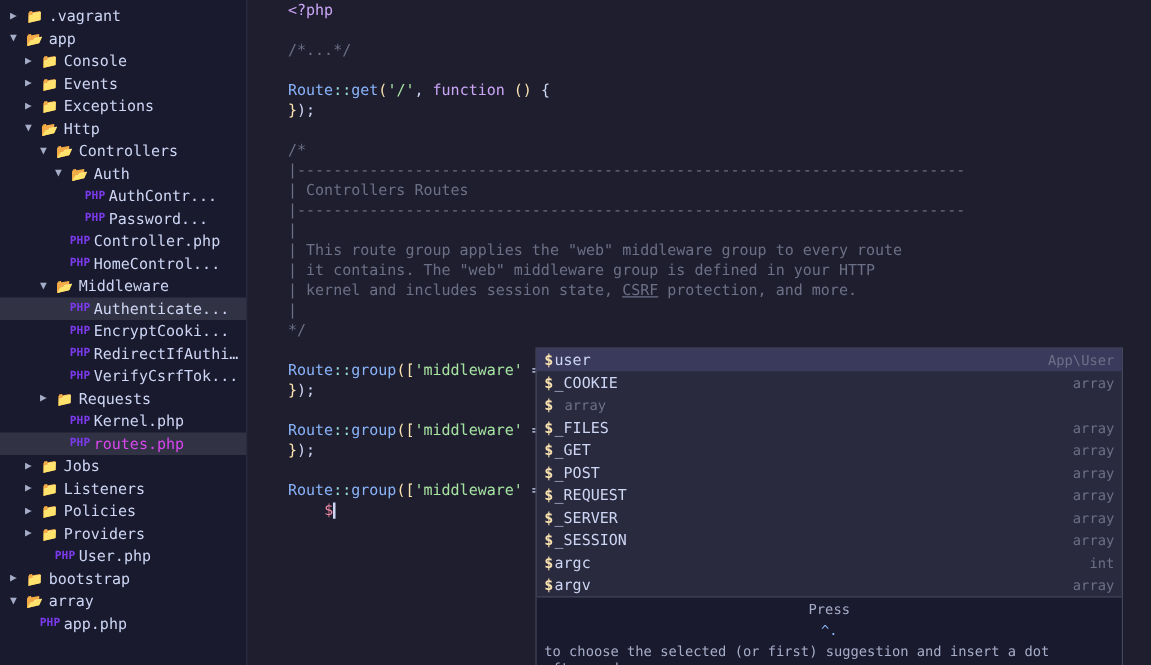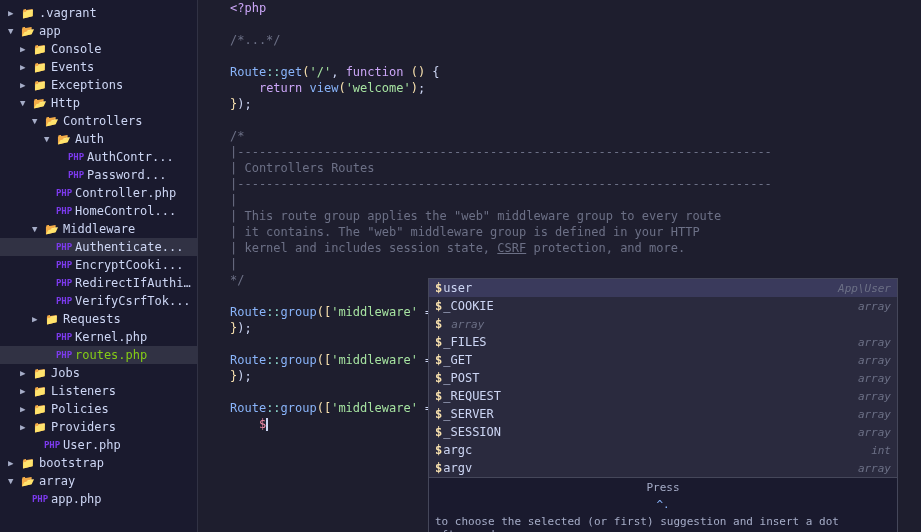--- a/index.html
+++ b/index.html
@@ -152,21 +152,20 @@
       font-size: 12px;
     }
     .ac-name {
       color: #cdd6f4;
       flex: 1;
     }
     .ac-type {
       color: #6c7086;
       font-size: 11px;
       margin-left: 8px;
-      font-style: italic;
     }
 
     .ac-hint {
       background: #1a1a2e;
       color: #a6adc8;
       font-size: 11px;
       padding: 3px 6px;
       border-top: 1px solid #45475a;
       display: flex;
       align-items: center;
@@ -294,21 +293,21 @@
     <span class="icon">📁</span>
     <span class="label">Requests</span>
   </div>
 
   <div class="tree-item indent-4">
     <span class="arrow empty"></span>
     <span class="icon icon-php"></span>
     <span class="label">Kernel.php</span>
   </div>
 
-  <div class="tree-item indent-4 selected" style="background:#313244; color:#84cc16;">
+  <div class="tree-item indent-4 selected" style="background:#313244; color:#d946ef;">
     <span class="arrow empty"></span>
     <span class="icon icon-php"></span>
     <span class="label">routes.php</span>
   </div>
 
   <div class="tree-item indent-2">
     <span class="arrow closed"></span>
     <span class="icon">📁</span>
     <span class="label">Jobs</span>
   </div>
@@ -374,24 +373,20 @@
       <span class="line-content comment">/*...*/</span>
     </div>
     <div class="code-line">
       <span class="line-num"></span>
       <span class="line-content"></span>
     </div>
 
     <div class="code-line">
       <span class="line-num"></span>
       <span class="line-content"><span class="fn">Route</span><span class="op">::</span><span class="fn">get</span><span class="paren">(</span><span class="str">'/'</span><span class="text">, </span><span class="kw">function</span><span class="text"> </span><span class="paren">()</span><span class="text"> {</span></span>
-    </div>
-    <div class="code-line">
-      <span class="line-num"></span>
-      <span class="line-content"><span class="text">    </span><span class="kw">return</span><span class="text"> </span><span class="fn">view</span><span class="paren">(</span><span class="str">'welcome'</span><span class="paren">)</span><span class="text">;</span></span>
     </div>
     <div class="code-line">
       <span class="line-num"></span>
       <span class="line-content"><span class="paren">}</span><span class="text">);</span></span>
     </div>
     <div class="code-line">
       <span class="line-num"></span>
       <span class="line-content"></span>
     </div>
 

